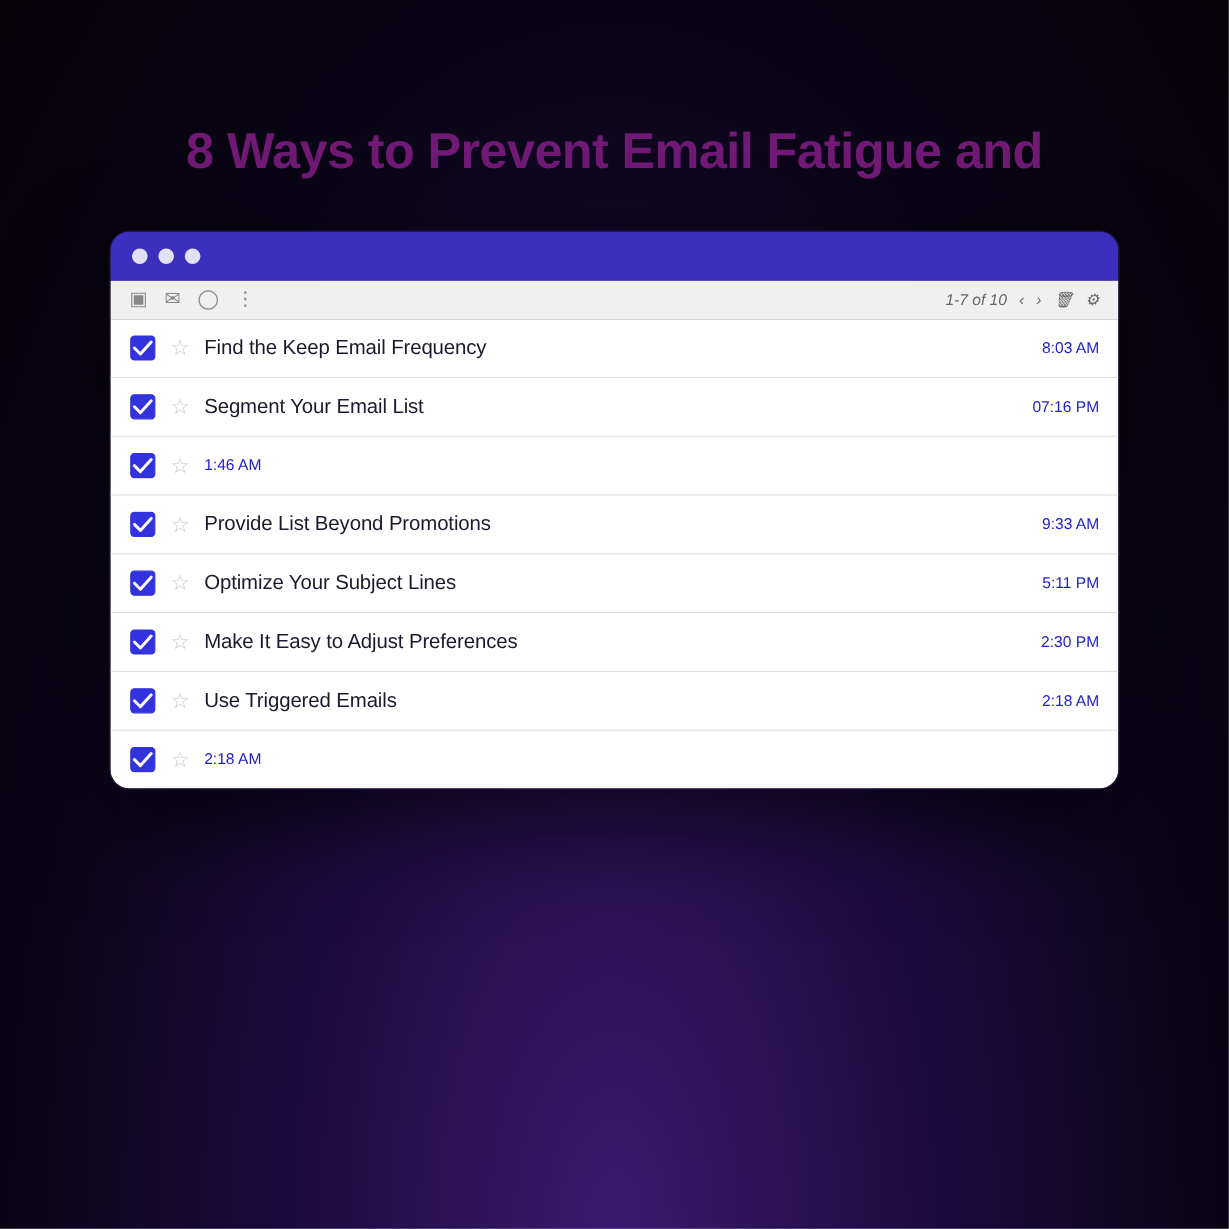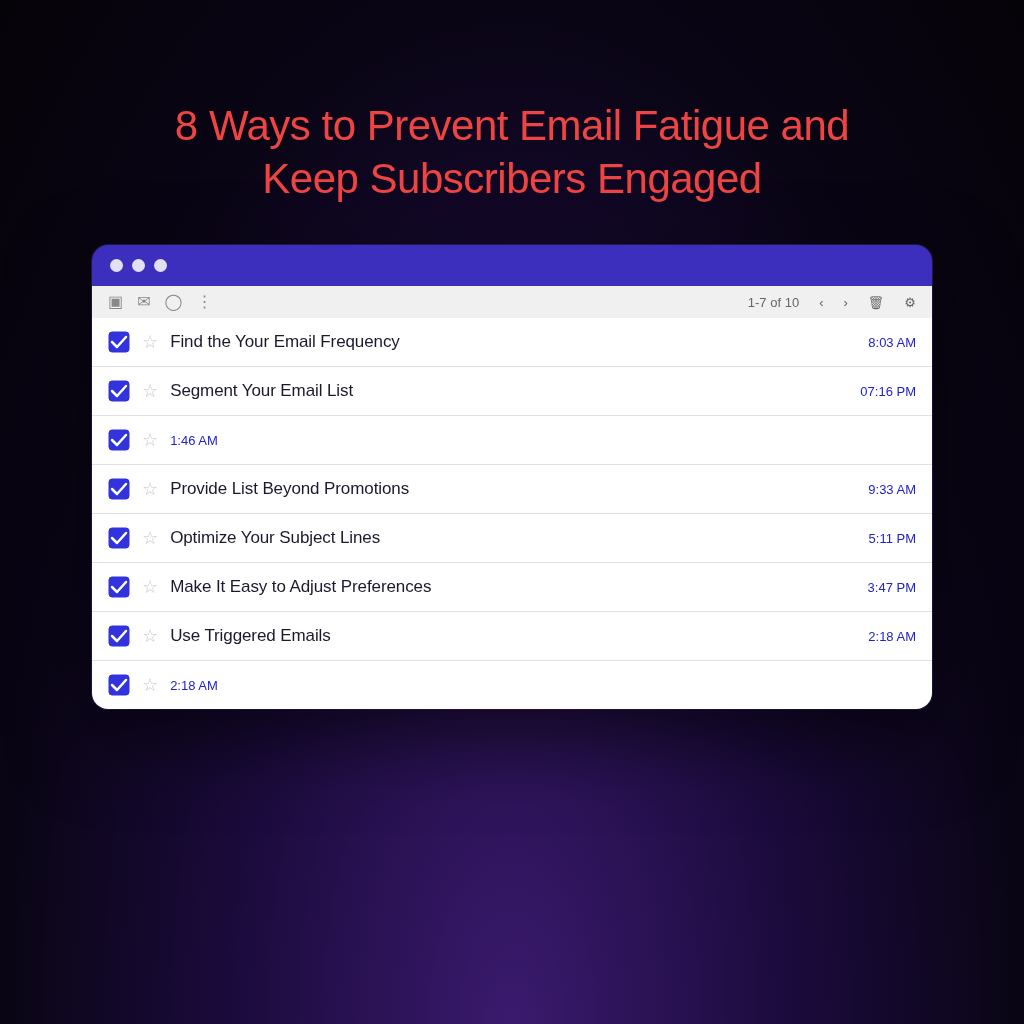--- a/index.html
+++ b/index.html
@@ -17,23 +17,23 @@
       padding-top: 100px;
     }
 
     .title-area {
       text-align: center;
       margin-bottom: 40px;
       padding: 0 80px;
     }
 
     .main-title {
-      color: #ef4444;
+      color: #701a75;
       font-size: 42px;
-      font-weight: 400;
+      font-weight: 700;
       line-height: 1.25;
       letter-spacing: -0.5px;
     }
 
     .browser-window {
       width: 840px;
       border-radius: 16px;
       overflow: hidden;
       box-shadow: 0 30px 80px rgba(0,0,0,0.6), 0 0 0 1px rgba(100,80,200,0.3);
     }
@@ -69,23 +69,24 @@
 
     .toolbar-icon {
       color: #888;
       font-size: 16px;
       line-height: 1;
     }
 
     .toolbar-right {
       display: flex;
       align-items: center;
-      gap: 20px;
+      gap: 10px;
       color: #888;
       font-size: 13px;
+      font-style: italic;
     }
 
     .toolbar-right span {
       font-size: 13px;
       color: #666;
     }
 
     .email-list {
       background: #ffffff;
     }
@@ -137,21 +138,20 @@
       flex-shrink: 0;
       font-weight: 500;
     }
   </style>
 </head>
 <body>
 
 <div class="title-area">
   <h1 class="main-title">
     <span>8 Ways to Prevent Email Fatigue and</span><br>
-    <span>Keep Subscribers Engaged</span>
   </h1>
 </div>
 
 <div class="browser-window">
   <div class="browser-titlebar">
     <div class="dot"></div>
     <div class="dot"></div>
     <div class="dot"></div>
   </div>
 
@@ -173,21 +173,21 @@
 
   <div class="email-list">
   <div class="email-row">
         <div class="checkbox-icon">
           <svg viewBox="0 0 22 22" fill="none" xmlns="http://www.w3.org/2000/svg">
       <rect x="1" y="1" width="20" height="20" rx="3" fill="#3333dd" stroke="#3333dd" stroke-width="1"></rect>
       <polyline points="4,11 9,16 18,6" stroke="white" stroke-width="2.5" stroke-linecap="round" stroke-linejoin="round" fill="none"></polyline>
     </svg>
         </div>
         <span class="star-icon">☆</span>
-        <span class="email-subject">Find the Your Email Frequency</span>
+        <span class="email-subject">Find the Keep Email Frequency</span>
         <span class="email-time">8:03 AM</span>
       </div>
       <div class="email-row">
         <div class="checkbox-icon">
           <svg viewBox="0 0 22 22" fill="none" xmlns="http://www.w3.org/2000/svg">
       <rect x="1" y="1" width="20" height="20" rx="3" fill="#3333dd" stroke="#3333dd" stroke-width="1"></rect>
       <polyline points="4,11 9,16 18,6" stroke="white" stroke-width="2.5" stroke-linecap="round" stroke-linejoin="round" fill="none"></polyline>
     </svg>
         </div>
         <span class="star-icon">☆</span>
@@ -228,21 +228,21 @@
       </div>
       <div class="email-row">
         <div class="checkbox-icon">
           <svg viewBox="0 0 22 22" fill="none" xmlns="http://www.w3.org/2000/svg">
       <rect x="1" y="1" width="20" height="20" rx="3" fill="#3333dd" stroke="#3333dd" stroke-width="1"></rect>
       <polyline points="4,11 9,16 18,6" stroke="white" stroke-width="2.5" stroke-linecap="round" stroke-linejoin="round" fill="none"></polyline>
     </svg>
         </div>
         <span class="star-icon">☆</span>
         <span class="email-subject">Make It Easy to Adjust Preferences</span>
-        <span class="email-time">3:47 PM</span>
+        <span class="email-time">2:30 PM</span>
       </div>
       <div class="email-row">
         <div class="checkbox-icon">
           <svg viewBox="0 0 22 22" fill="none" xmlns="http://www.w3.org/2000/svg">
       <rect x="1" y="1" width="20" height="20" rx="3" fill="#3333dd" stroke="#3333dd" stroke-width="1"></rect>
       <polyline points="4,11 9,16 18,6" stroke="white" stroke-width="2.5" stroke-linecap="round" stroke-linejoin="round" fill="none"></polyline>
     </svg>
         </div>
         <span class="star-icon">☆</span>
         <span class="email-subject">Use Triggered Emails</span>

